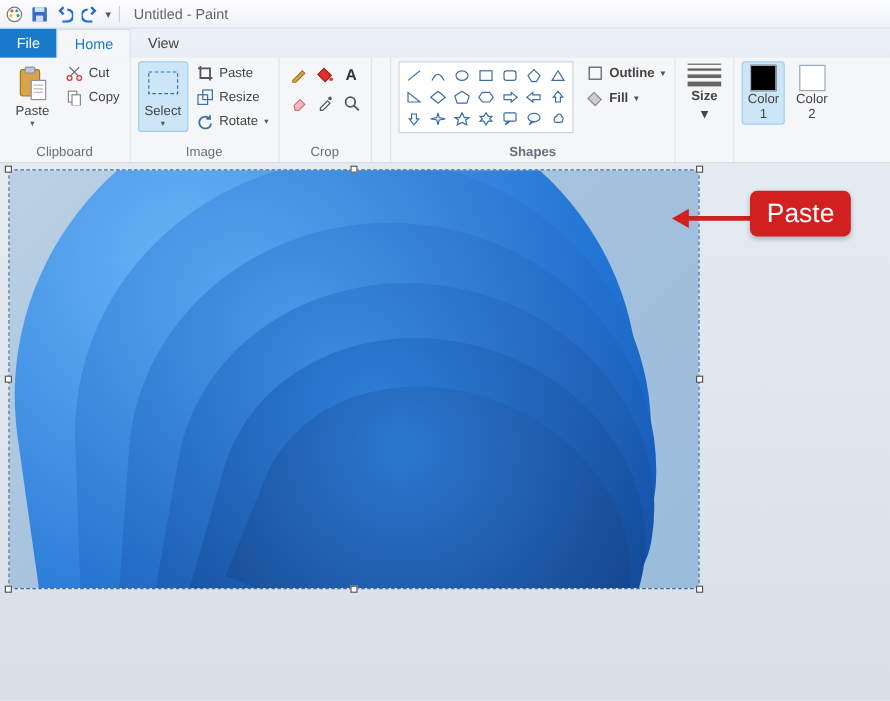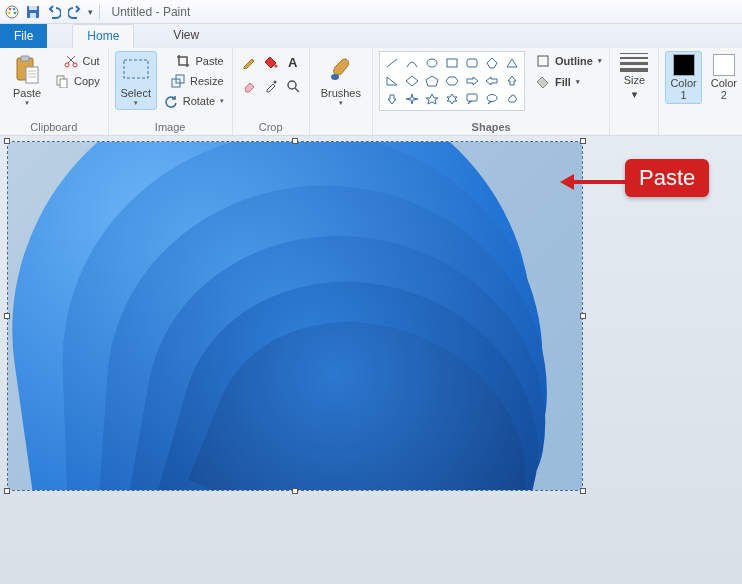--- a/index.html
+++ b/index.html
@@ -6,49 +6,49 @@
   body { width: 742px; height: 584px; background: linear-gradient(180deg, #e8eef4 0%, #d8e0e8 100%); overflow: hidden; position: relative; }
   
   
   .titlebar { height: 24px; background: linear-gradient(#fdfdfe, #eef2f8); display: flex; align-items: center; padding: 0 4px; gap: 4px; font-size: 12px; color: #555; border-bottom: 1px solid #d5dce6; }
   .titlebar .qat { display: flex; align-items: center; gap: 5px; }
   .titlebar svg { display: block; }
   .titlebar .sep { width: 1px; height: 14px; background: #c9d2de; margin: 0 2px; }
   .titlebar .title { margin-left: 6px; color: #666; text-align: center; }
   
   
-  .tabstrip { height: 24px; background: linear-gradient(#eef2f8, #e8edf4); display: flex; align-items: flex-end; font-size: 12px; gap: 25px; }
+  .tabstrip { height: 24px; background: linear-gradient(#eef2f8, #e8edf4); display: flex; align-items: flex-end; font-size: 12px; }
   .tab-file { background: #1979ca; color: #fff; padding: 4px 14px; height: 24px; display: flex; align-items: center; cursor: pointer; }
-  .tab { padding: 4px 14px; color: #444; cursor: pointer; height: 24px; display: flex; align-items: flex-start; }
+  .tab { padding: 4px 14px; color: #444; cursor: pointer; height: 24px; display: flex; align-items: center; }
   .tab.active { background: #f5f6f7; border: 1px solid #d5dce6; border-bottom: none; border-radius: 2px 2px 0 0; color: #1979ca; }
   
   
   .ribbon { height: 88px; background: #f5f6f7; display: flex; border-bottom: 1px solid #d5dce6; }
   .group { border-right: 1px solid #e0e5ec; padding: 3px 6px 2px 6px; display: flex; flex-direction: column; justify-content: space-between; }
   .group-body { display: flex; align-items: flex-start; gap: 4px; flex: 1; }
   .group-label { font-size: 11px; color: #6a6f77; text-align: center; padding-top: 1px; }
   .bigbtn { display: flex; flex-direction: column; align-items: center; justify-content: flex-start; padding: 2px 4px; cursor: pointer; font-size: 11px; color: #444; border: 1px solid transparent; border-radius: 3px; gap: 1px; }
   .bigbtn.selected { background: #cde6f7; border-color: #a3cdee; }
   .bigbtn .lbl { line-height: 1.1; text-align: center; }
   .bigbtn .arrow { font-size: 7px; color: #555; margin-top: -1px; }
   .smallrow { display: flex; align-items: center; gap: 4px; font-size: 11px; color: #444; padding: 1px 2px; cursor: pointer; height: 20px; }
-  .smallrows { display: flex; flex-direction: column; justify-content: flex-start; gap: 0; align-items: flex-end; }
+  .smallrows { display: flex; flex-direction: column; justify-content: flex-start; gap: 0; }
   .icon16 { width: 16px; height: 16px; display: flex; align-items: center; justify-content: center; }
   .icon32 { width: 32px; height: 32px; display: flex; align-items: center; justify-content: center; }
   .mini-arrow { font-size: 7px; color: #555; margin-left: 1px; }
   
   .toolgrid { display: grid; grid-template-columns: repeat(3, 20px); grid-auto-rows: 22px; gap: 2px; }
   .toolcell { display: flex; align-items: center; justify-content: center; cursor: pointer; border: 1px solid transparent; border-radius: 2px; }
   
   .shapegrid { display: grid; grid-template-columns: repeat(7, 20px); grid-auto-rows: 18px; gap: 0; border: 1px solid #cdd5e0; background: #fff; padding: 2px; }
   .shapecell { display: flex; align-items: center; justify-content: center; cursor: pointer; color: #3a6ea5; }
   
   .shapetext { display: flex; flex-direction: column; gap: 1px; margin-left: 4px; }
   
-  .sizebtn { display: flex; flex-direction: column; align-items: center; gap: 2px; padding: 2px 4px; cursor: pointer; font-size: 11px; color: #444; }
+  .sizebtn { display: flex; flex-direction: column; align-items: center; gap: 2px; padding: 2px 4px; cursor: pointer; font-size: 11px; color: #444; font-weight: bold; }
   .sizelines { display: flex; flex-direction: column; gap: 3px; width: 28px; }
   .sizelines div { height: 1px; background: #666; }
   .sizelines div:nth-child(2) { height: 2px; }
   .sizelines div:nth-child(3) { height: 3px; }
   .sizelines div:nth-child(4) { height: 4px; }
   
   .colorswatch { width: 22px; height: 22px; border: 1px solid #9aa5b5; }
   
   
   .canvas-wrap { position: absolute; top: 141px; left: 7px; width: 576px; height: 350px; }
@@ -238,32 +238,20 @@
               <circle cx="6" cy="6" r="4" fill="none" stroke="#555" stroke-width="1.5"></circle>
               <line x1="9" y1="9" x2="13" y2="13" stroke="#555" stroke-width="1.5"></line>
             </svg>
           </div>
       </div>
     </div>
     <div class="group-label">Crop</div>
   </div>
 
   <div class="group">
-    <div class="group-body">
-      <div class="bigbtn">
-        <span class="icon32">
-            <svg width="28" height="30" viewBox="0 0 28 30">
-              <path d="M18 4c3 0 5 4 2 8l-6 7c-2 2-6 1-7-1s0-5 2-7l6-6c1-1 2-1 3-1z" fill="#d9a34a" stroke="#a37627"></path>
-              <ellipse cx="8" cy="22" rx="4" ry="3" fill="#3a6ea5"></ellipse>
-            </svg>
-          </span>
-        <span class="lbl">Brushes</span>
-        <span class="arrow">▾</span>
-      </div>
-    </div>
     <div class="group-label">&nbsp;</div>
   </div>
 
   <div class="group" style="flex:0 0 auto;font-weight:bold;">
     <div class="group-body">
       <div class="shapegrid">
         <div class="shapecell">
             <svg width="14" height="12">
               <line x1="2" y1="10" x2="12" y2="2" stroke="#3a6ea5"></line>
             </svg>

